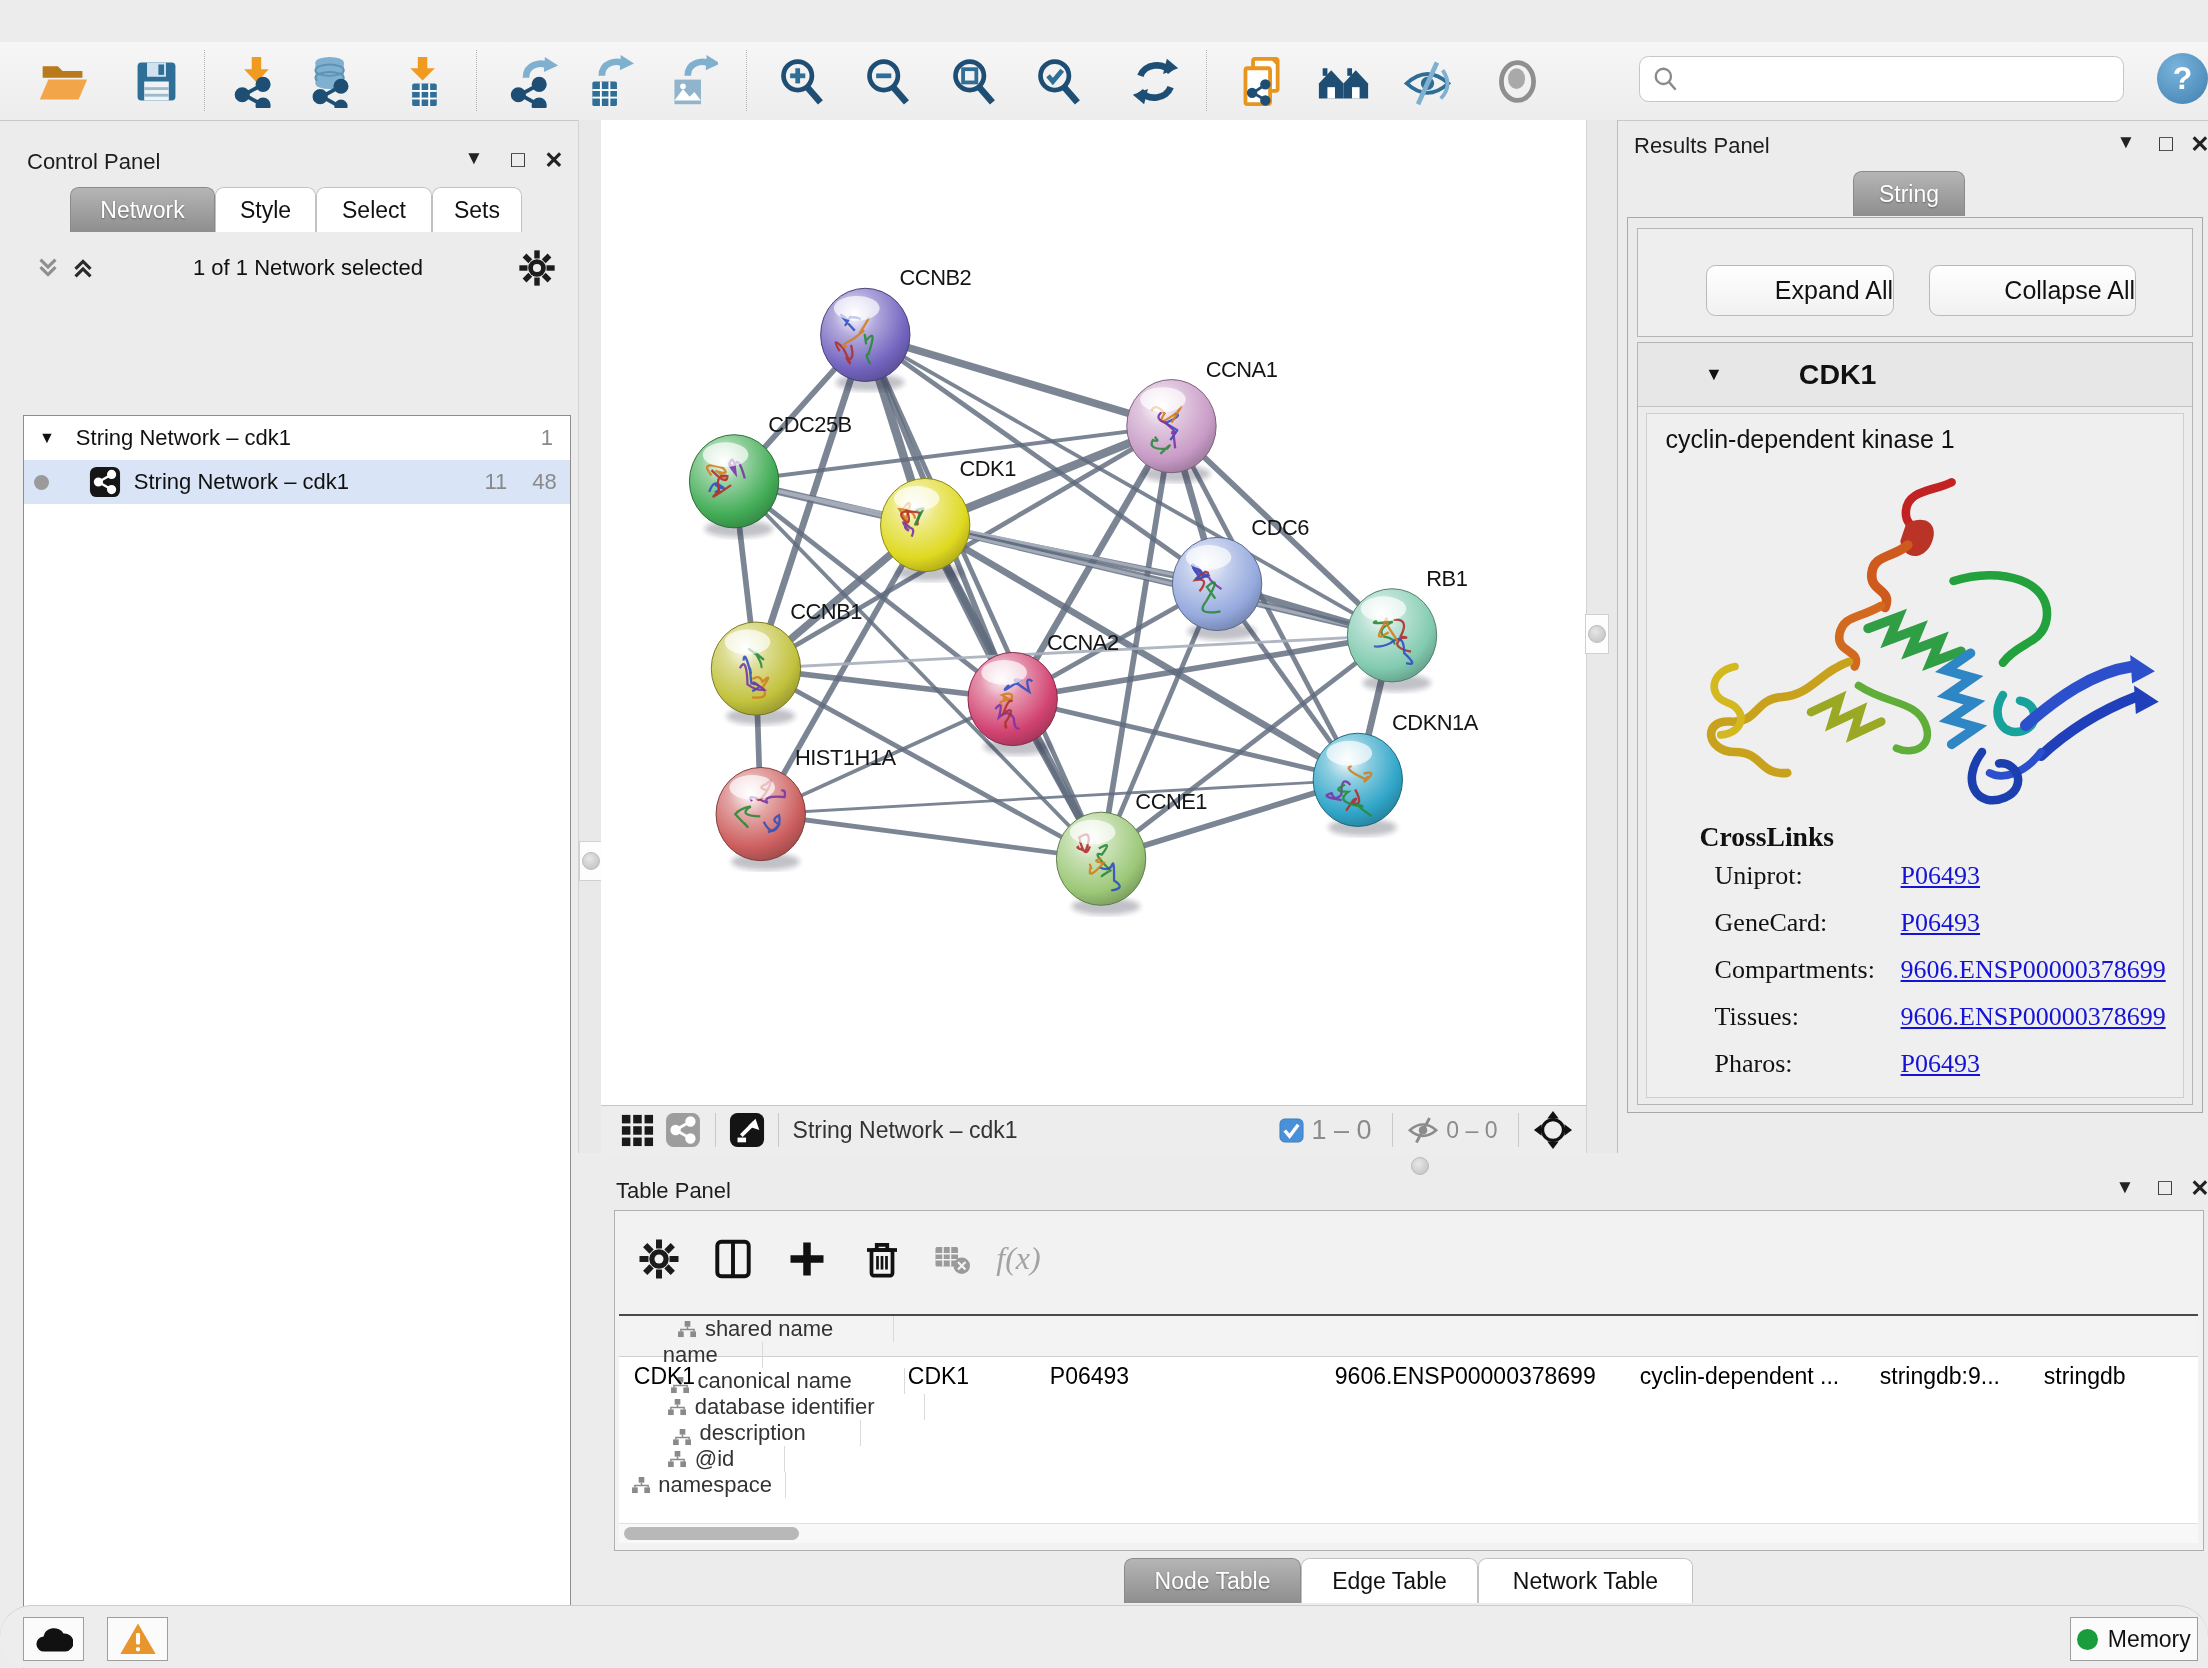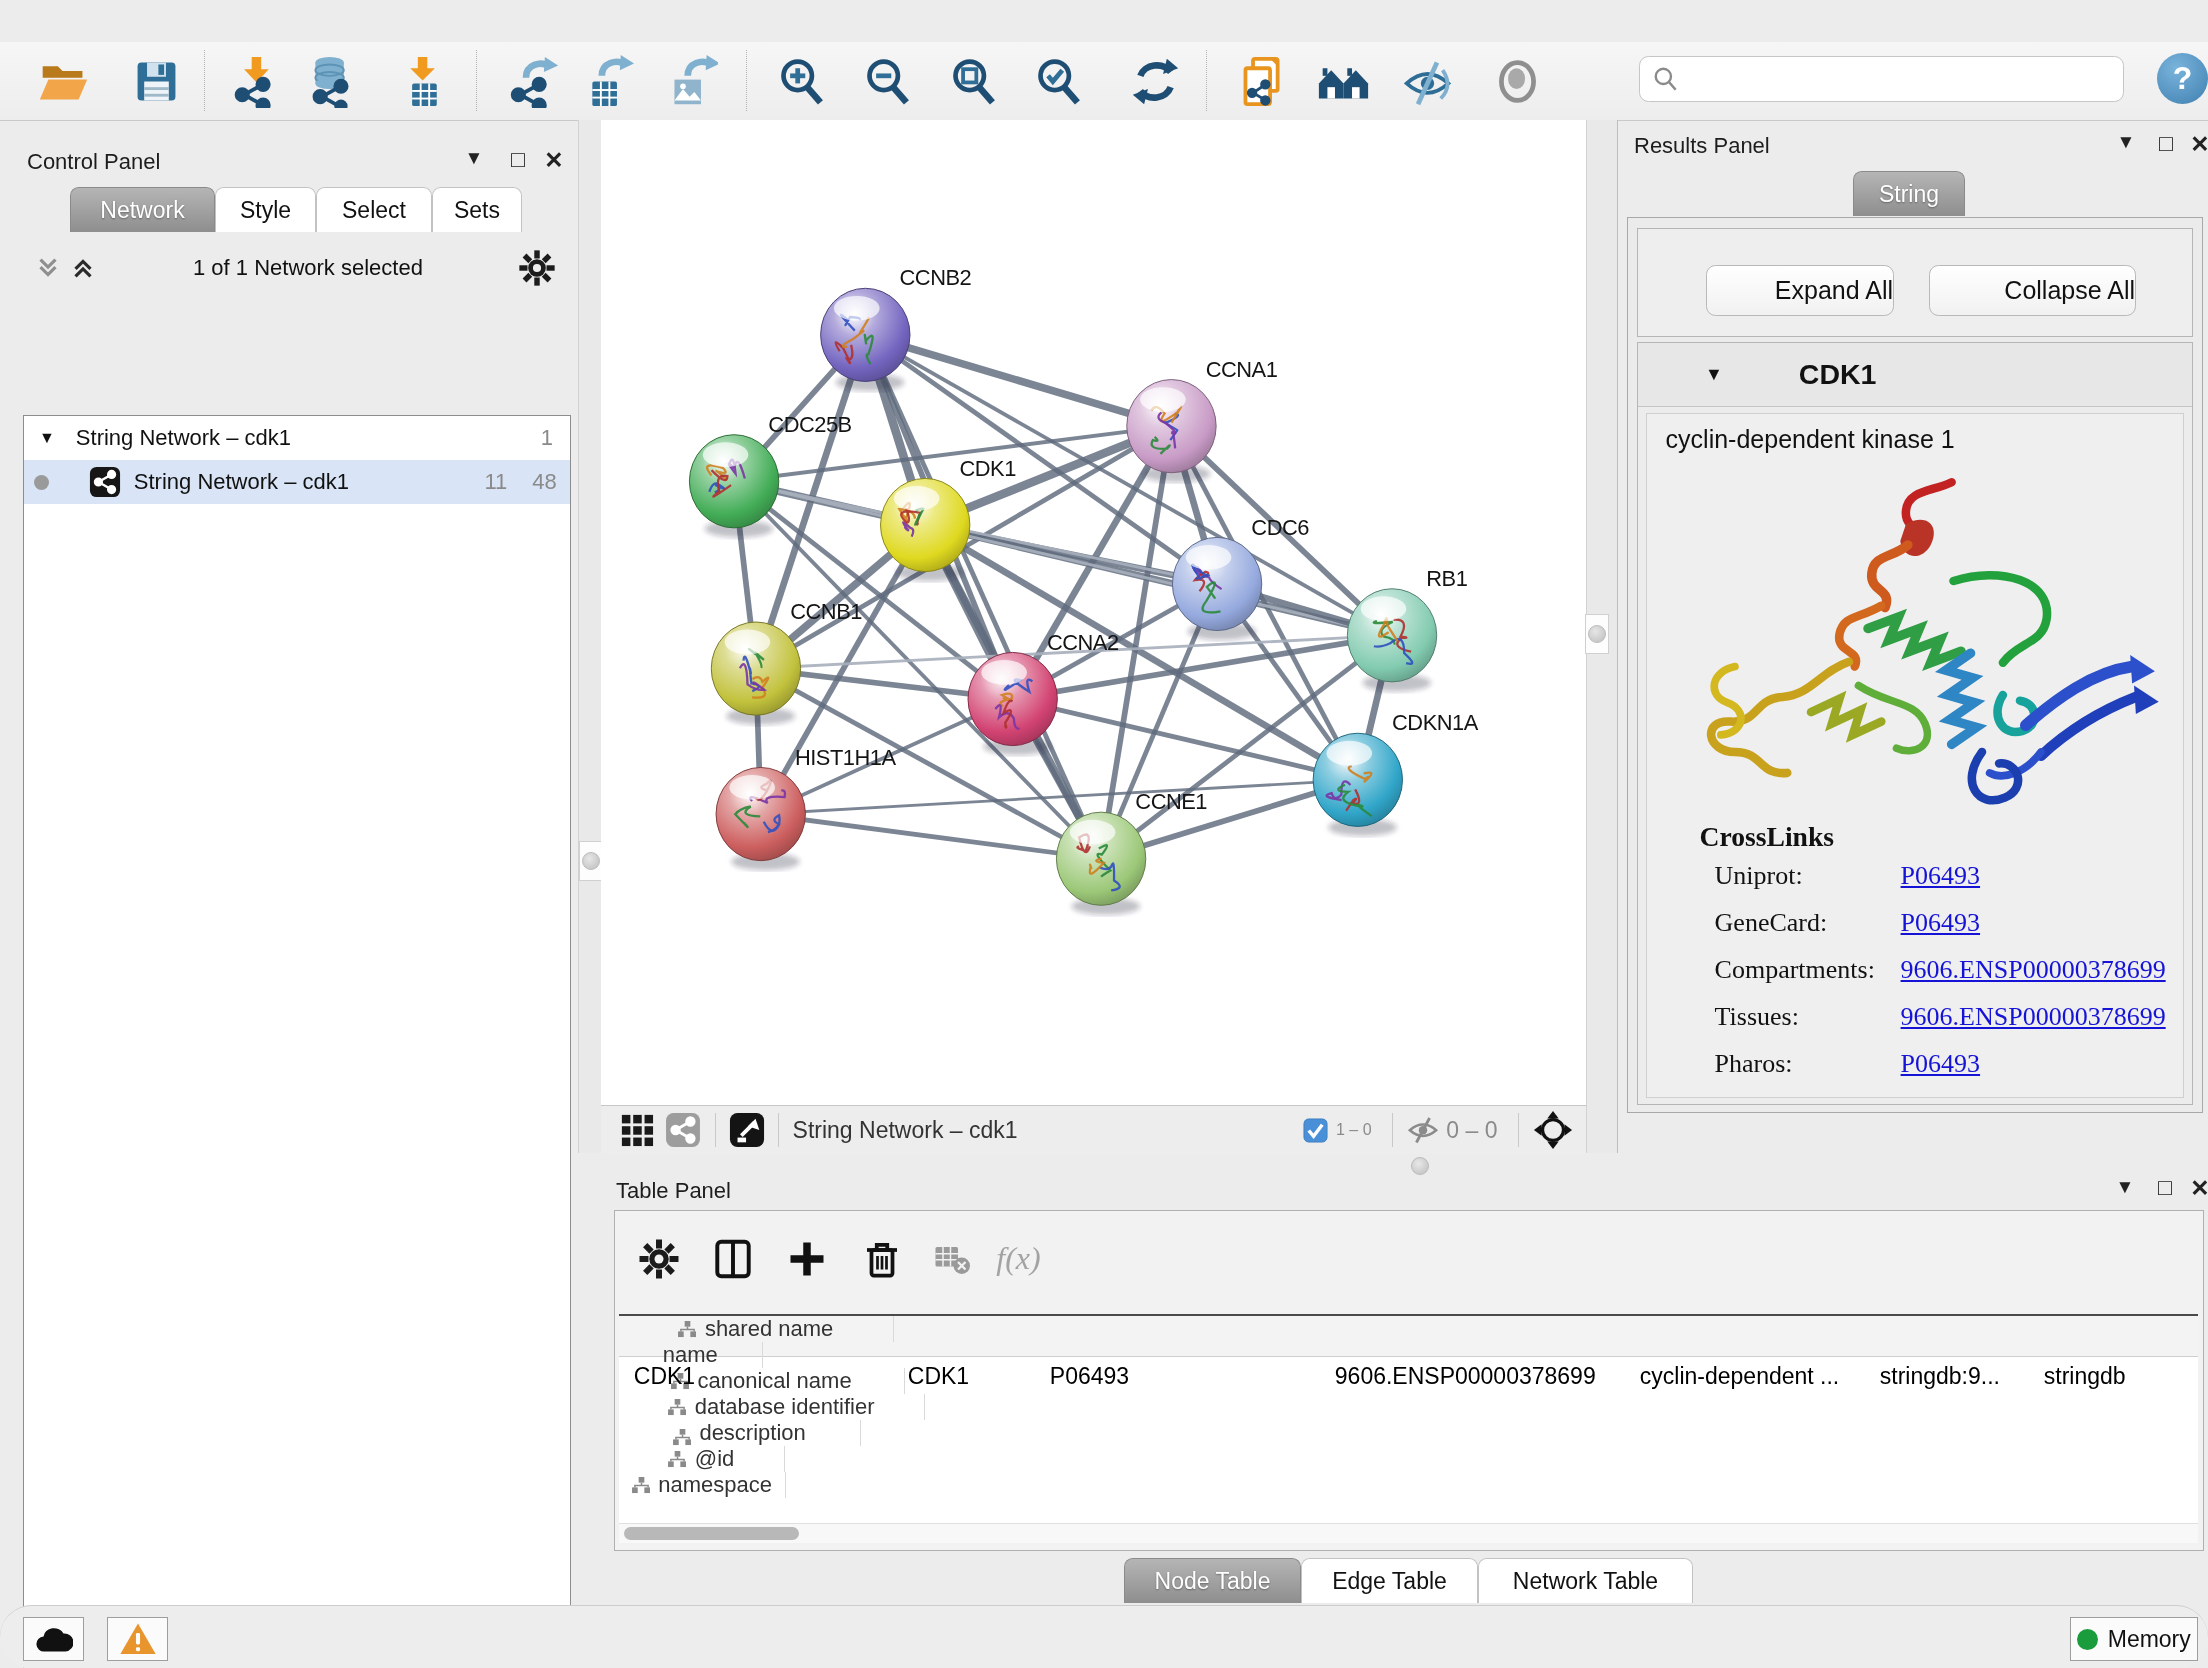--- a/index.html
+++ b/index.html
@@ -637,21 +637,21 @@
       <path d="M28 7l4 12-12-4z" fill="#fff"></path>
         <rect x="9" y="27" width="9" height="5" fill="#fff"></rect>
       </svg>
     <div class="vsep"></div>
     <span style="font-size:23px;color:#333">String Network – cdk1</span>
     <div style="margin-left:auto;display:flex;align-items:center">
       <svg width="25" height="25" viewBox="0 0 26 26">
         <rect x="1" y="1" width="24" height="24" rx="5" fill="#4a90d9" stroke="#3d7fbe"></rect>
         <path d="M6 13l5 6 9-12" fill="none" stroke="#fff" stroke-width="3.6"></path>
         </svg>
-      <span style="font-size:16px;color:#8b8b8b;margin:0 7.6px">1 – 0</span>
+      <span style="font-size:27px;color:#8b8b8b;margin:0 7.6px">1 – 0</span>
       <div class="vsep"></div>
       <svg width="32" height="28.5" viewBox="0 0 34 30">
         <path d="M3 15 Q17 3 31 15 Q17 27 3 15 Z" fill="none" stroke="#8b8b8b" stroke-width="2.6"></path>
         <circle cx="17" cy="15" r="4.5" fill="#8b8b8b"></circle>
           <line x1="24" y1="2" x2="10" y2="28" stroke="#8b8b8b" stroke-width="3"></line>
         </svg>
       <span style="font-size:23px;color:#8b8b8b;margin:0 7.6px">0 – 0</span>
       <div class="vsep"></div>
       <svg width="40" height="40" viewBox="0 0 42 42" style="margin-right:13.3px">
         <circle cx="21" cy="21" r="11" fill="none" stroke="#111" stroke-width="3.4"></circle>
@@ -814,21 +814,21 @@
                 <rect x="7" y="0" width="6" height="6" fill="#8a8a8a"></rect>
                 <rect x="0" y="11" width="6" height="6" fill="#8a8a8a"></rect>
                 <rect x="13" y="11" width="6" height="6" fill="#8a8a8a"></rect>
                 <path d="M10 6v3M3 11V9h14v2" stroke="#8a8a8a" stroke-width="1.6" fill="none"></path>
               </svg>
               <span>shared name</span>
             </div>
             <div class="hd-cell" style="width: 143px; flex: 0 0 auto;">
               <span>name</span>
             </div>
-            <div class="hd-cell" style="width: 285px; flex: 0 0 auto;">
+            <div class="hd-cell" style="width: 285px; flex: 0 0 auto; align-items: flex-end;">
               <svg width="19" height="17" viewBox="0 0 20 18">
                 <rect x="7" y="0" width="6" height="6" fill="#8a8a8a"></rect>
                 <rect x="0" y="11" width="6" height="6" fill="#8a8a8a"></rect>
                 <rect x="13" y="11" width="6" height="6" fill="#8a8a8a"></rect>
                 <path d="M10 6v3M3 11V9h14v2" stroke="#8a8a8a" stroke-width="1.6" fill="none"></path>
               </svg>
               <span>canonical name</span>
             </div>
             <div class="hd-cell" style="width: 305px; flex: 0 0 auto;">
               <svg width="19" height="17" viewBox="0 0 20 18">

